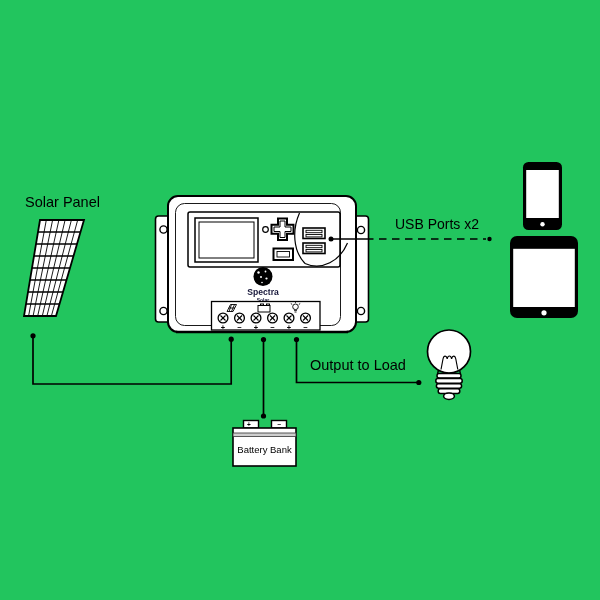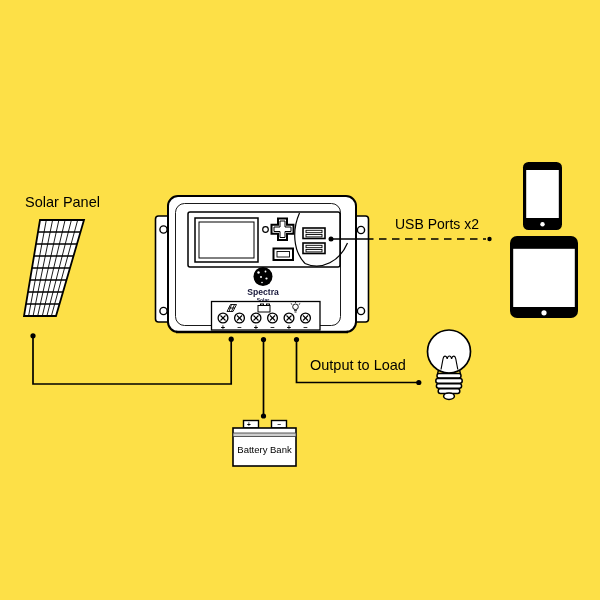--- a/index.html
+++ b/index.html
@@ -1,17 +1,17 @@
 <!DOCTYPE html>
 <html><head>
 <meta charset="utf-8">
 <style>
   html,body{margin:0;padding:0;background:#ffffff;}
   body{width:600px;height:600px;overflow:hidden;}
-  .canvas{position:relative;width:600px;height:600px;background:#fde047;}
+  .canvas{position:relative;width:600px;height:600px;background:#22c55e;}
   svg{display:block;}
   text{font-family:"Liberation Sans",sans-serif;fill:#000000;}
   .lbl{font-size:14.5px;}
   .lbl-usb{font-size:14px;}
   .brand{font-size:8.6px;font-weight:bold;fill:#16163a;}
   .brand-sub{font-size:5px;font-weight:bold;fill:#16163a;}
   .sign{font-size:7.5px;font-weight:bold;text-anchor:middle;}
   .bat-sign{font-size:6.5px;font-weight:bold;text-anchor:middle;}
   .bat-label{font-size:9.5px;text-anchor:middle;}
   .wire{stroke:#000;stroke-width:1.7;fill:none;}

